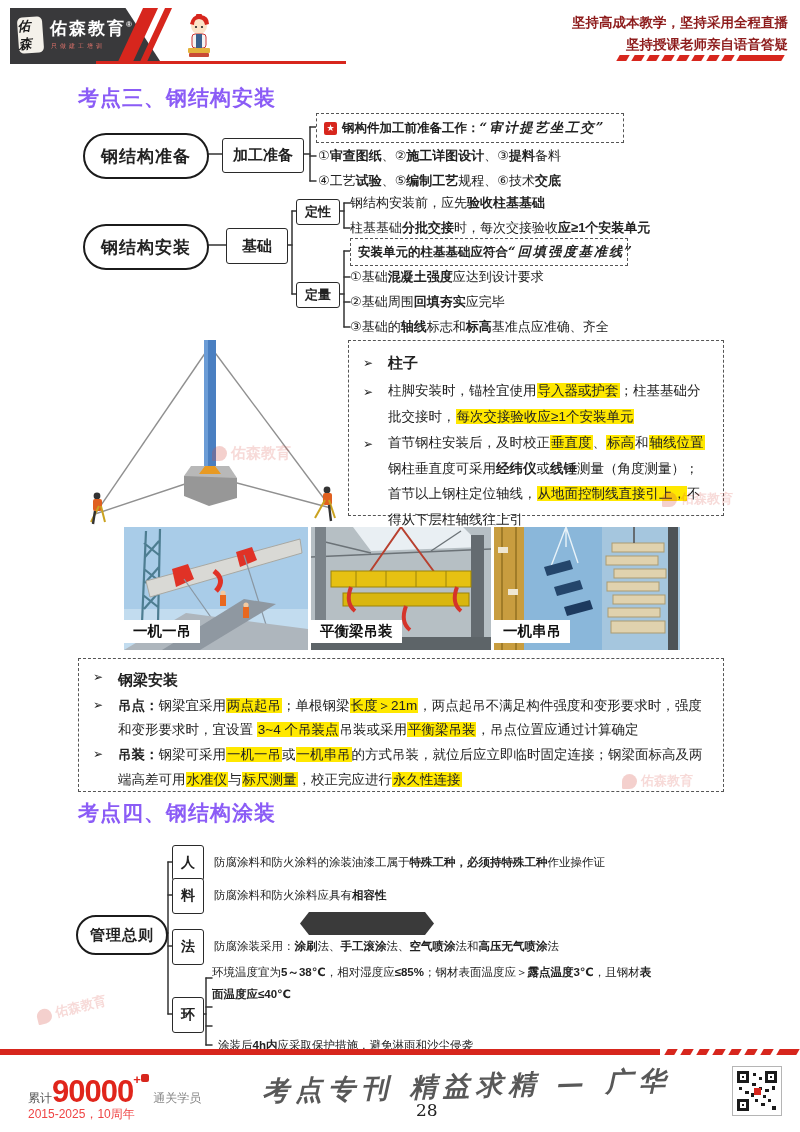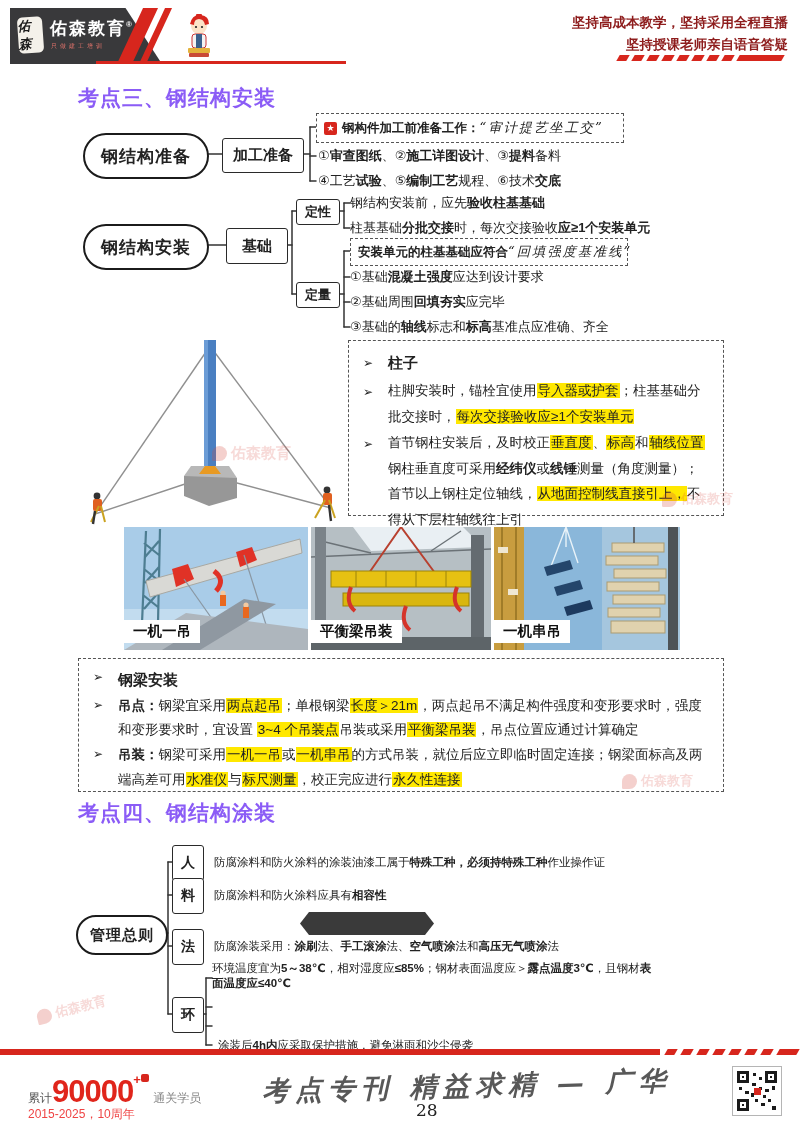--- a/index.html
+++ b/index.html
@@ -30,21 +30,21 @@
   .rect-node{border:1.8px solid #2a2a2a;border-radius:3px;display:flex;align-items:center;
              justify-content:center;font-weight:bold;background:#fff;}
   .dashed-note{border:1.6px dashed #555;display:flex;align-items:center;gap:5px;
                padding:0 7px;background:#fff;white-space:nowrap;font-size:12.5px;}
   .star-ico{width:13px;height:13px;background:#d7261d;border-radius:2px;color:#fff;
             font-size:9px;line-height:13px;text-align:center;flex:0 0 13px;}
   .item{font-size:13px;white-space:nowrap;line-height:16px;}
   .item-sm{font-size:11.5px;white-space:nowrap;line-height:14px;}
   .hl{background:#ffe800;padding:0 1px;}
   .b{font-weight:bold;}
-  .hw{font-family:"DejaVu Serif",serif;font-style:italic;font-weight:normal;letter-spacing:2px;font-size:1.06em;margin-top:36px;}
+  .hw{font-family:"DejaVu Serif",serif;font-style:italic;font-weight:bold;letter-spacing:2px;font-size:1.06em;margin-top:36px;}
   
   .dashed-box{border:1.6px dashed #555;background:#fff;}
   .brow{display:flex;gap:9px;}
   .bmark{flex:0 0 16px;font-size:12px;color:#222;}
   .btext{flex:1;}
   .cbox{padding:8px 14px 4px 14px;font-size:13.5px;line-height:1.92;}
   .cbox .bmark{padding-top:3px;}
   .bbox{padding:7px 14px 4px 14px;font-size:13.5px;line-height:1.84;}
   .box-title{font-weight:bold;font-size:15px;}
   
@@ -320,21 +320,21 @@
   <div class="abs rect-node" style="left:172px;top:878px;width:30px;height:34px;font-size:14px;">料</div>
   <div class="abs rect-node" style="left:172px;top:929px;width:30px;height:34px;font-size:14px;">法</div>
   <div class="abs rect-node" style="left:172px;top:997px;width:30px;height:34px;font-size:14px;">环</div>
 
   <div class="abs item-sm" style="left:214px;top:855px;"><span>防腐涂料和防火涂料的涂装油漆工属于</span><span class="b">特殊工种，必须持特殊工种</span><span>作业操作证</span></div>
   <div class="abs item-sm" style="left:214px;top:888px;"><span>防腐涂料和防火涂料应具有</span><span class="b">相容性</span></div>
   <div class="abs hex-out" style="left:300px;top:912px;width:134px;height:23px;">
     <div class="hex-in hw">总结：有气无气手工涂</div>
   </div>
   <div class="abs item-sm" style="left:214px;top:939px;"><span>防腐涂装采用：</span><span class="b">涂刷</span><span>法、</span><span class="b">手工滚涂</span><span>法、</span><span class="b">空气喷涂</span><span>法和</span><span class="b">高压无气喷涂</span><span>法</span></div>
-  <div class="abs item-sm" style="left:212px;top:961px;white-space:normal;width:442px;line-height:15px;"><span>环境温度宜为</span><span class="b">5～38℃</span><span>，相对湿度应</span><span class="b">≤85%</span><span>；钢材表面温度应＞</span><span class="b">露点温度3℃</span><span>，且钢材</span><span class="b">表面温度应≤40℃</span></div>
+  <div class="abs item-sm" style="left:212px;top:961px;white-space:normal;width:442px;line-height:22px;"><span>环境温度宜为</span><span class="b">5～38℃</span><span>，相对湿度应</span><span class="b">≤85%</span><span>；钢材表面温度应＞</span><span class="b">露点温度3℃</span><span>，且钢材</span><span class="b">表面温度应≤40℃</span></div>
   <div class="abs item-sm" style="left:218px;top:1038px;"><span>涂装后</span><span class="b">4h内</span><span>应采取保护措施，避免淋雨和沙尘侵袭</span></div>
 
   <div class="abs wm" style="left:212px;top:444px;">
       <span class="wm-dot"></span>
       <span>佑森教育</span>
     </div>
   <div class="abs wm" style="left:662px;top:490px;font-size:13px;">
       <span class="wm-dot"></span>
       <span>佑森教育</span>
     </div>

